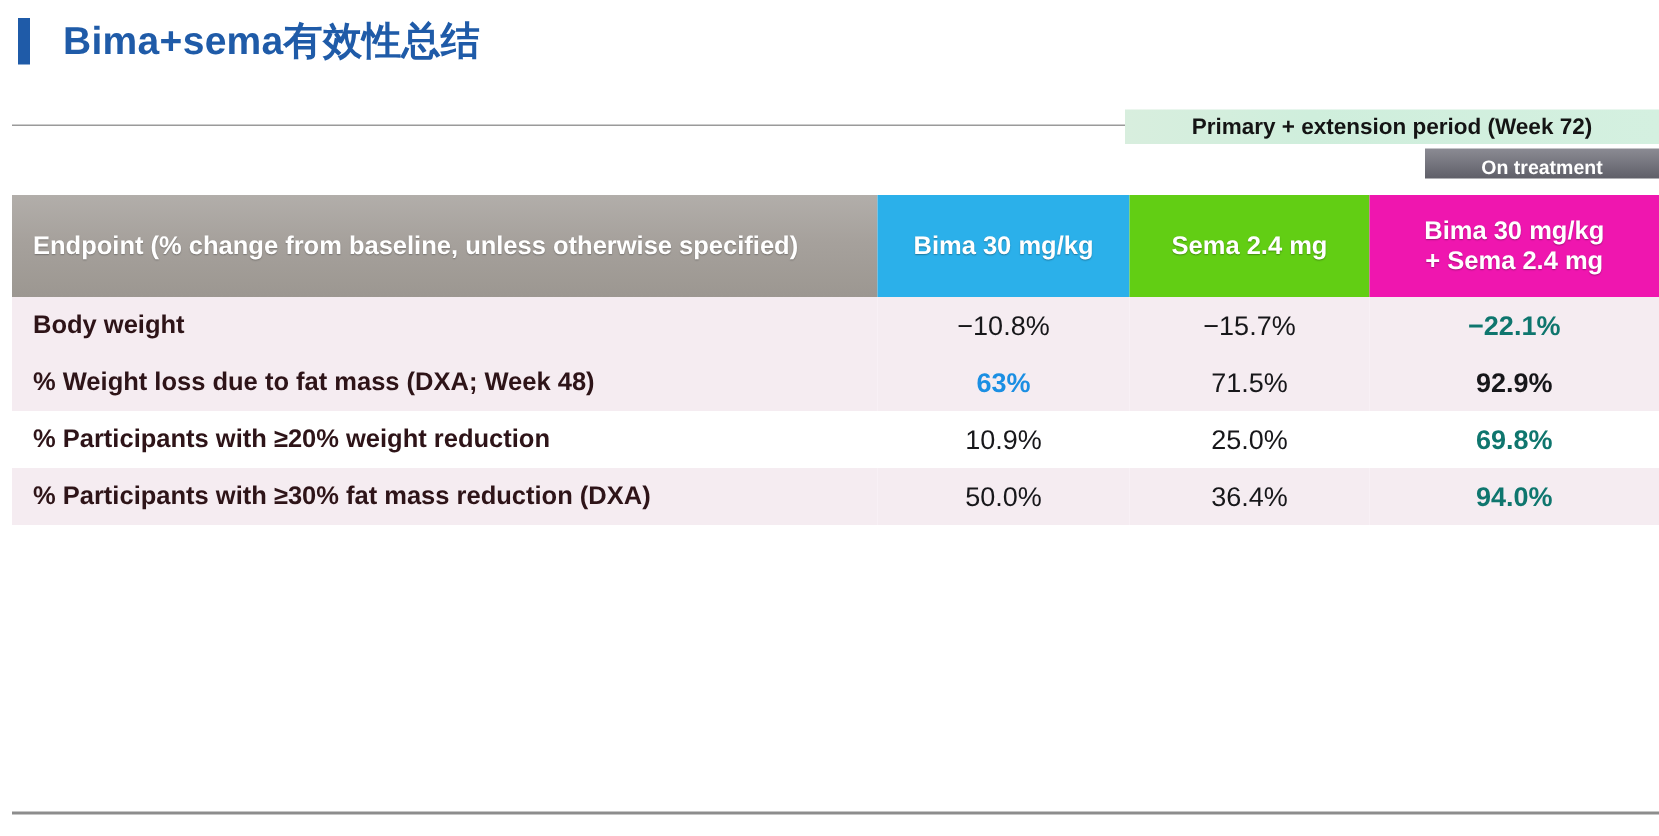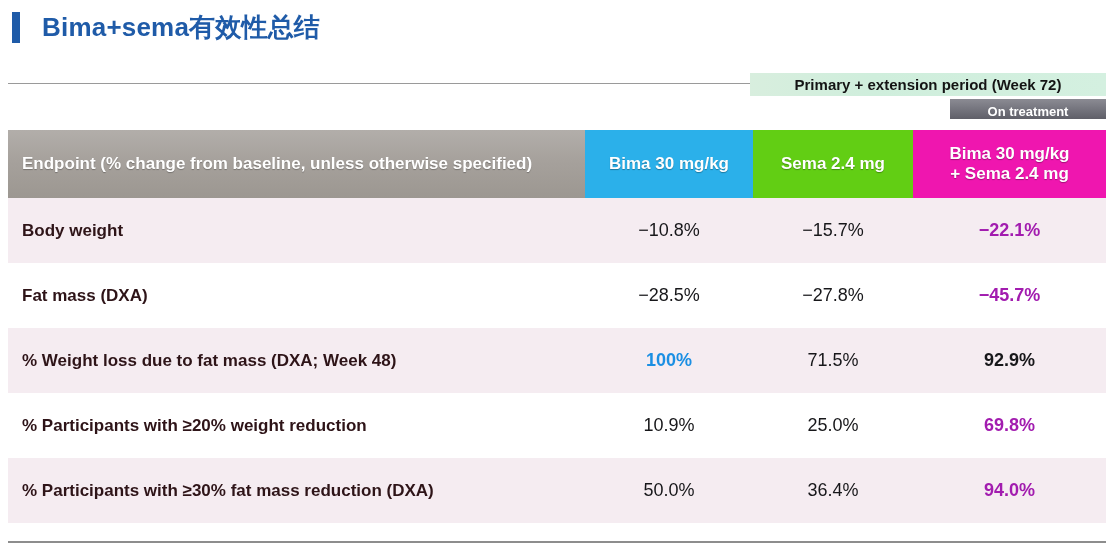--- a/index.html
+++ b/index.html
@@ -130,41 +130,41 @@
     text-shadow: 0 1px 1px rgba(0,0,0,0.32);
     padding: 0 4px;
   }
   .th-bima  { background: #2BB0EA; }
   .th-sema  { background: #62CE14; }
   .th-combo { background: #EF16AF; }
 
   
   tbody td {
     padding: 0;
-    height: 65px;
+    height: 38px;
     vertical-align: middle;
   }
   tbody tr.alt td { background: #f5ecf1; }
   tbody tr.plain td { background: #ffffff; }
   .td-endpoint {
     color: #2e1418;
     font-size: 17px;
     font-weight: bold;
     text-align: left;
     padding: 0 14px;
     white-space: nowrap;
   }
   .td-val {
     font-size: 18px;
     text-align: center;
     color: #17171a;
     font-weight: normal;
   }
   .td-val.bold { font-weight: bold; }
-  .td-val.magenta { color: #a21caf; font-weight: bold; }
+  .td-val.magenta { color: #0f766e; font-weight: bold; }
   .td-val.blue { color: #1B8FE3; font-weight: bold; }
 
   .bottom-rule {
     position: absolute;
     left: 8px;
     top: 541px;
     width: 1098px;
     height: 2px;
     background: #8d8d8d;
   }
@@ -205,29 +205,23 @@
         </th>
       </tr>
     </thead>
     <tbody id="results-body">
         <tr class="alt">
           <td class="td-endpoint">Body weight</td>
           <td class="td-val">−10.8%</td>
           <td class="td-val">−15.7%</td>
           <td class="td-val magenta">−22.1%</td>
         </tr>
-        <tr class="plain">
-          <td class="td-endpoint">Fat mass (DXA)</td>
-          <td class="td-val">−28.5%</td>
-          <td class="td-val">−27.8%</td>
-          <td class="td-val magenta">−45.7%</td>
-        </tr>
         <tr class="alt">
           <td class="td-endpoint">% Weight loss due to fat mass (DXA; Week 48)</td>
-          <td class="td-val blue">100%</td>
+          <td class="td-val blue">63%</td>
           <td class="td-val">71.5%</td>
           <td class="td-val bold">92.9%</td>
         </tr>
         <tr class="plain">
           <td class="td-endpoint">% Participants with ≥20% weight reduction</td>
           <td class="td-val">10.9%</td>
           <td class="td-val">25.0%</td>
           <td class="td-val magenta">69.8%</td>
         </tr>
         <tr class="alt">

